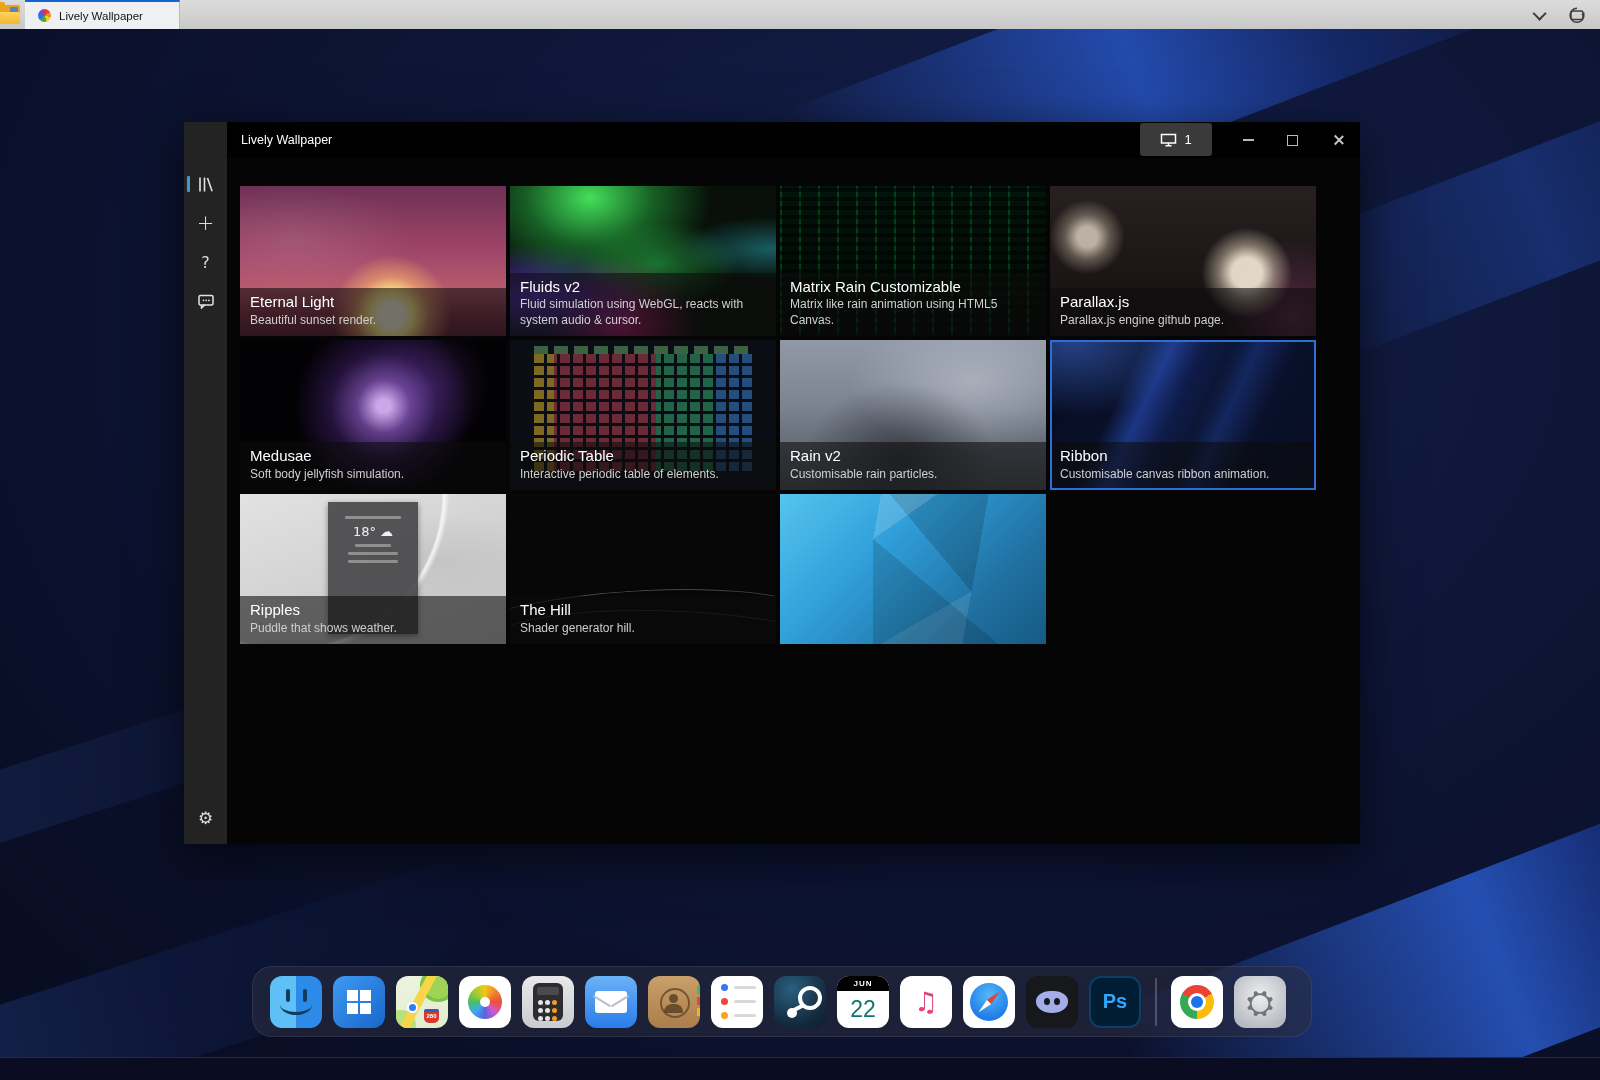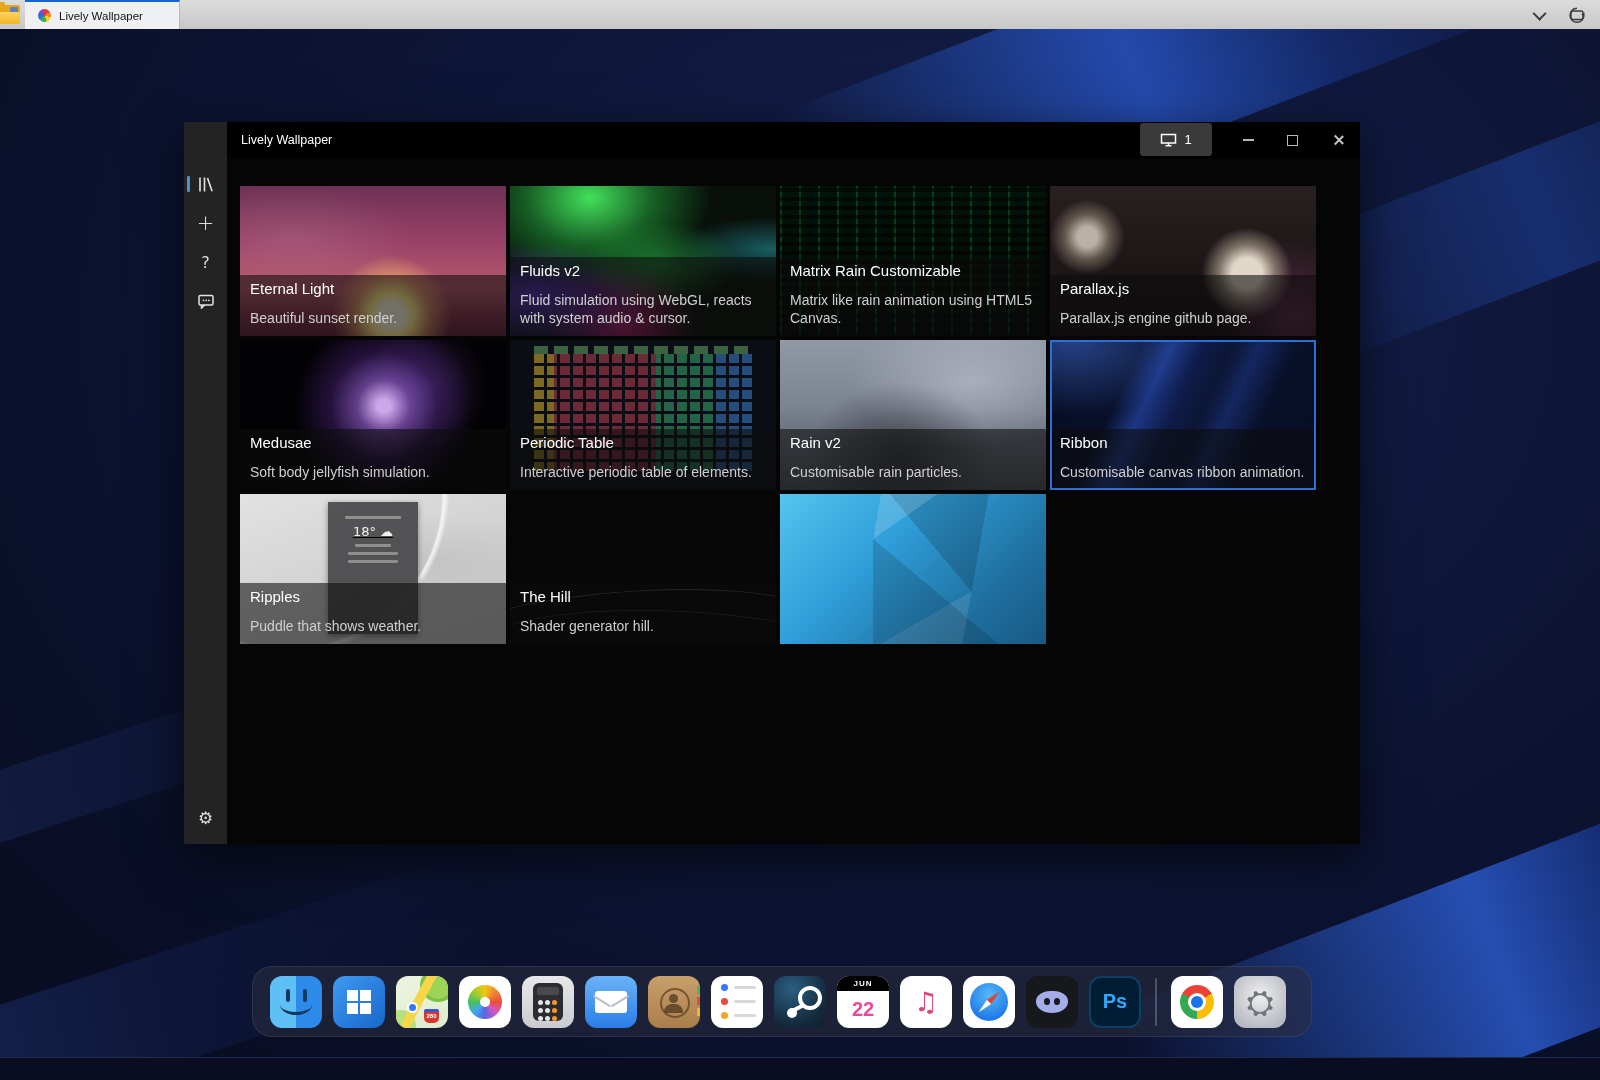--- a/index.html
+++ b/index.html
@@ -73,21 +73,21 @@
   .side-settings{margin-top:auto;margin-bottom:14px;}
 
   
   .grid{position:absolute;left:56px;top:64px;display:grid;grid-template-columns:repeat(4,266px);
     grid-auto-rows:150px;gap:4px;}
   .tile{position:relative;overflow:hidden;cursor:pointer;background:#101010;}
   .tile.selected::after{content:"";position:absolute;inset:0;border:2px solid #2e6fd6;pointer-events:none;}
   .thumb{position:absolute;inset:0;}
   .caption{position:absolute;left:0;right:0;bottom:0;background:rgba(12,12,12,.58);padding:5px 10px 8px;}
   .caption .t{font-size:15px;color:#fff;line-height:1.25;}
-  .caption .d{font-size:14px;color:#cfcfcf;line-height:1.28;margin-top:11px;}
+  .caption .d{font-size:12px;color:#cfcfcf;line-height:1.28;margin-top:1px;}
 
   
   .thumb-eternal{background:
     radial-gradient(circle at 57% 86%, #fffbe4 0 6%, #ffe989 11%, rgba(252,186,110,.55) 19%, transparent 30%),
     radial-gradient(ellipse at 20% 35%, rgba(255,255,255,.10), transparent 40%),
     linear-gradient(180deg,#6e3154 0%,#9c4367 40%,#b75a6e 68%,#7e3048 88%,#5f2238 100%);}
   .thumb-fluids{background:
     radial-gradient(ellipse at 30% 8%, rgba(70,235,95,.95), rgba(35,160,60,.55) 24%, transparent 46%),
     radial-gradient(ellipse at 56% 52%, rgba(45,205,85,.5), transparent 38%),
     radial-gradient(ellipse at 10% 74%, rgba(95,55,205,.85), transparent 34%),
@@ -122,21 +122,21 @@
   .thumb-ribbon{background:
     radial-gradient(ellipse at 8% 0%, rgba(70,120,235,.5), transparent 36%),
     linear-gradient(115deg, transparent 28%, rgba(45,85,205,.55) 37%, rgba(25,45,130,.32) 47%, transparent 58%),
     linear-gradient(115deg, transparent 55%, rgba(40,75,190,.35) 63%, transparent 74%),
     linear-gradient(120deg,#060b20 0%,#0a142f 55%,#060c22 100%);}
   .thumb-ripples{background:
     radial-gradient(circle at 18% 0%, transparent 58%, rgba(255,255,255,.8) 59%, transparent 61%),
     radial-gradient(ellipse at 75% 45%, rgba(185,185,185,.5), transparent 40%),
     linear-gradient(160deg,#e2e2e2,#cfcfcf 60%,#c3c3c3);}
   .wcard{position:absolute;left:33%;top:8px;width:34%;height:132px;background:rgba(72,72,74,.92);
-    box-shadow:0 2px 6px rgba(0,0,0,.4);display:flex;flex-direction:column;align-items:center;padding-top:14px;box-sizing:border-box;gap:5px;text-decoration:underline;}
+    box-shadow:0 2px 6px rgba(0,0,0,.4);display:flex;flex-direction:column;align-items:center;padding-top:14px;box-sizing:border-box;gap:5px;}
   .wcard .wl{height:3px;background:rgba(255,255,255,.35);border-radius:1px;}
   .wl-a{width:62%;} .wl-b{width:40%;} .wl-c{width:55%;} .wl-d{width:55%;}
   .wtemp{font-size:13px;color:#f0f0f0;font-family:"DejaVu Sans",sans-serif;}
   .thumb-hill{background:#070707;}
   .hillline{position:absolute;width:150%;height:90px;border-radius:50%;
     border-top:1px solid rgba(255,255,255,.25);}
   .hl1{left:-30%;bottom:-38px;transform:rotate(-4deg);}
   .hl2{left:-10%;bottom:-58px;transform:rotate(3deg);border-top-color:rgba(255,255,255,.16);}
   .thumb-triangles{background:
     conic-gradient(from 20deg at 30% 38%, rgba(255,255,255,.14) 0 40deg, transparent 40deg 110deg, rgba(0,0,0,.18) 110deg 160deg, transparent 160deg 360deg),
@@ -197,21 +197,21 @@
   .ic-reminders .b{width:7px;height:7px;border-radius:50%;}
   .ic-reminders .l{width:22px;height:3px;border-radius:2px;background:#d8d8da;}
   .b-blue{background:#3478f6;} .b-red{background:#ea4a3c;} .b-org{background:#f5a51d;}
   .ic-steam{background:radial-gradient(circle at 35% 25%,#2a5f80,#13293c 70%,#0d1d2c);}
   .ic-steam .ring{position:absolute;left:24px;top:10px;width:16px;height:16px;border-radius:50%;border:4px solid #fff;}
   .ic-steam .knob{position:absolute;left:13px;top:32px;width:10px;height:10px;border-radius:50%;background:#fff;}
   .ic-steam .rod{position:absolute;left:17px;top:30px;width:14px;height:4px;background:#fff;transform:rotate(-28deg);}
   .ic-cal{background:#fff;display:flex;flex-direction:column;}
   .ic-cal .mon{height:15px;background:#000000;color:#fff;font-size:8px;font-weight:bold;
     display:flex;align-items:center;justify-content:center;letter-spacing:1px;}
-  .ic-cal .day{flex:1;display:flex;align-items:center;justify-content:center;font-size:20px;color:#ec4899;font-weight:700;}
+  .ic-cal .day{flex:1;display:flex;align-items:center;justify-content:center;font-size:23px;color:#0f766e;font-weight:400;}
   .ic-music{background:#fff;display:flex;align-items:center;justify-content:center;}
   .ic-music .note{font-family:"DejaVu Sans",sans-serif;font-size:27px;color:#e0447a;line-height:1;}
   .ic-safari{background:#fff;}
   .ic-safari .dial{position:absolute;left:7px;top:7px;width:38px;height:38px;border-radius:50%;
     background:radial-gradient(circle at 50% 32%,#55b9f6,#1f7ae8 75%);}
   .ic-safari .needle{position:absolute;left:23px;top:11px;width:6px;height:30px;transform:rotate(45deg);}
   .ic-safari .needle .up{position:absolute;left:0;top:0;width:0;height:0;border-left:3px solid transparent;border-right:3px solid transparent;border-bottom:15px solid #e8402f;}
   .ic-safari .needle .dn{position:absolute;left:0;top:15px;width:0;height:0;border-left:3px solid transparent;border-right:3px solid transparent;border-top:15px solid #fff;}
   .ic-discord{background:#17181b;}
   .ic-discord .face{position:absolute;left:10px;top:15px;width:32px;height:22px;border-radius:45% 45% 50% 50%;background:#a4ade8;}

